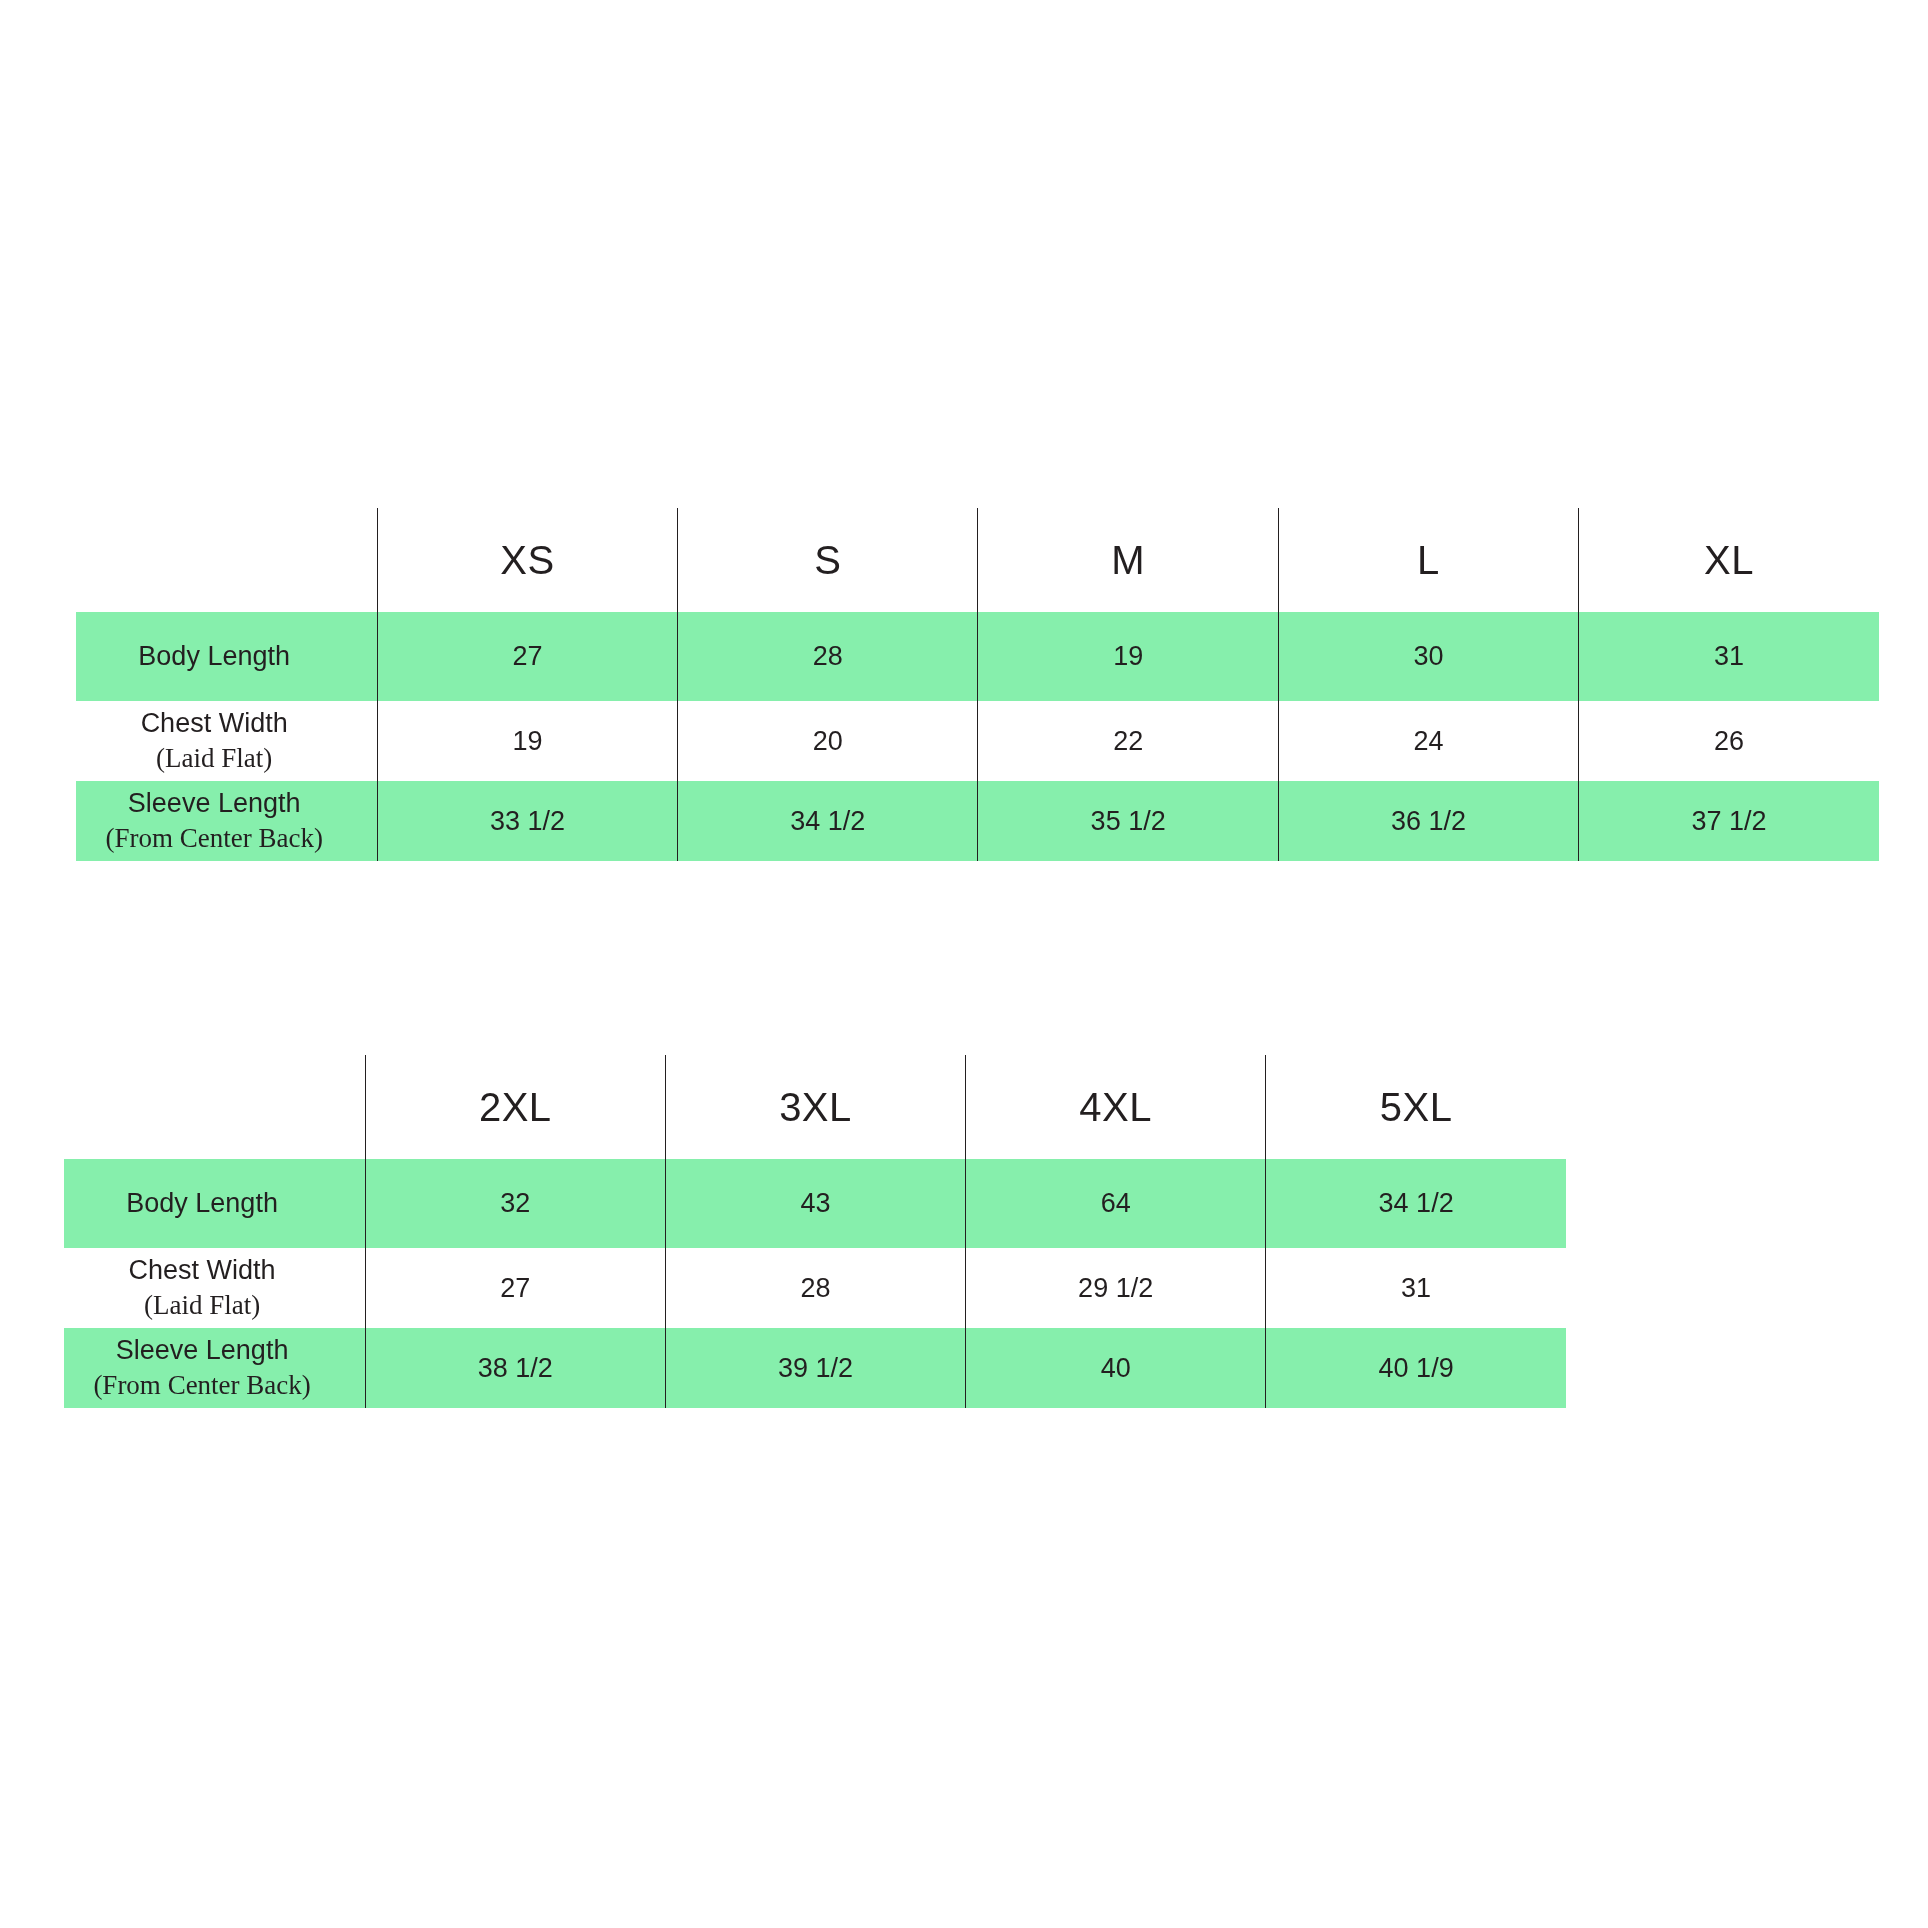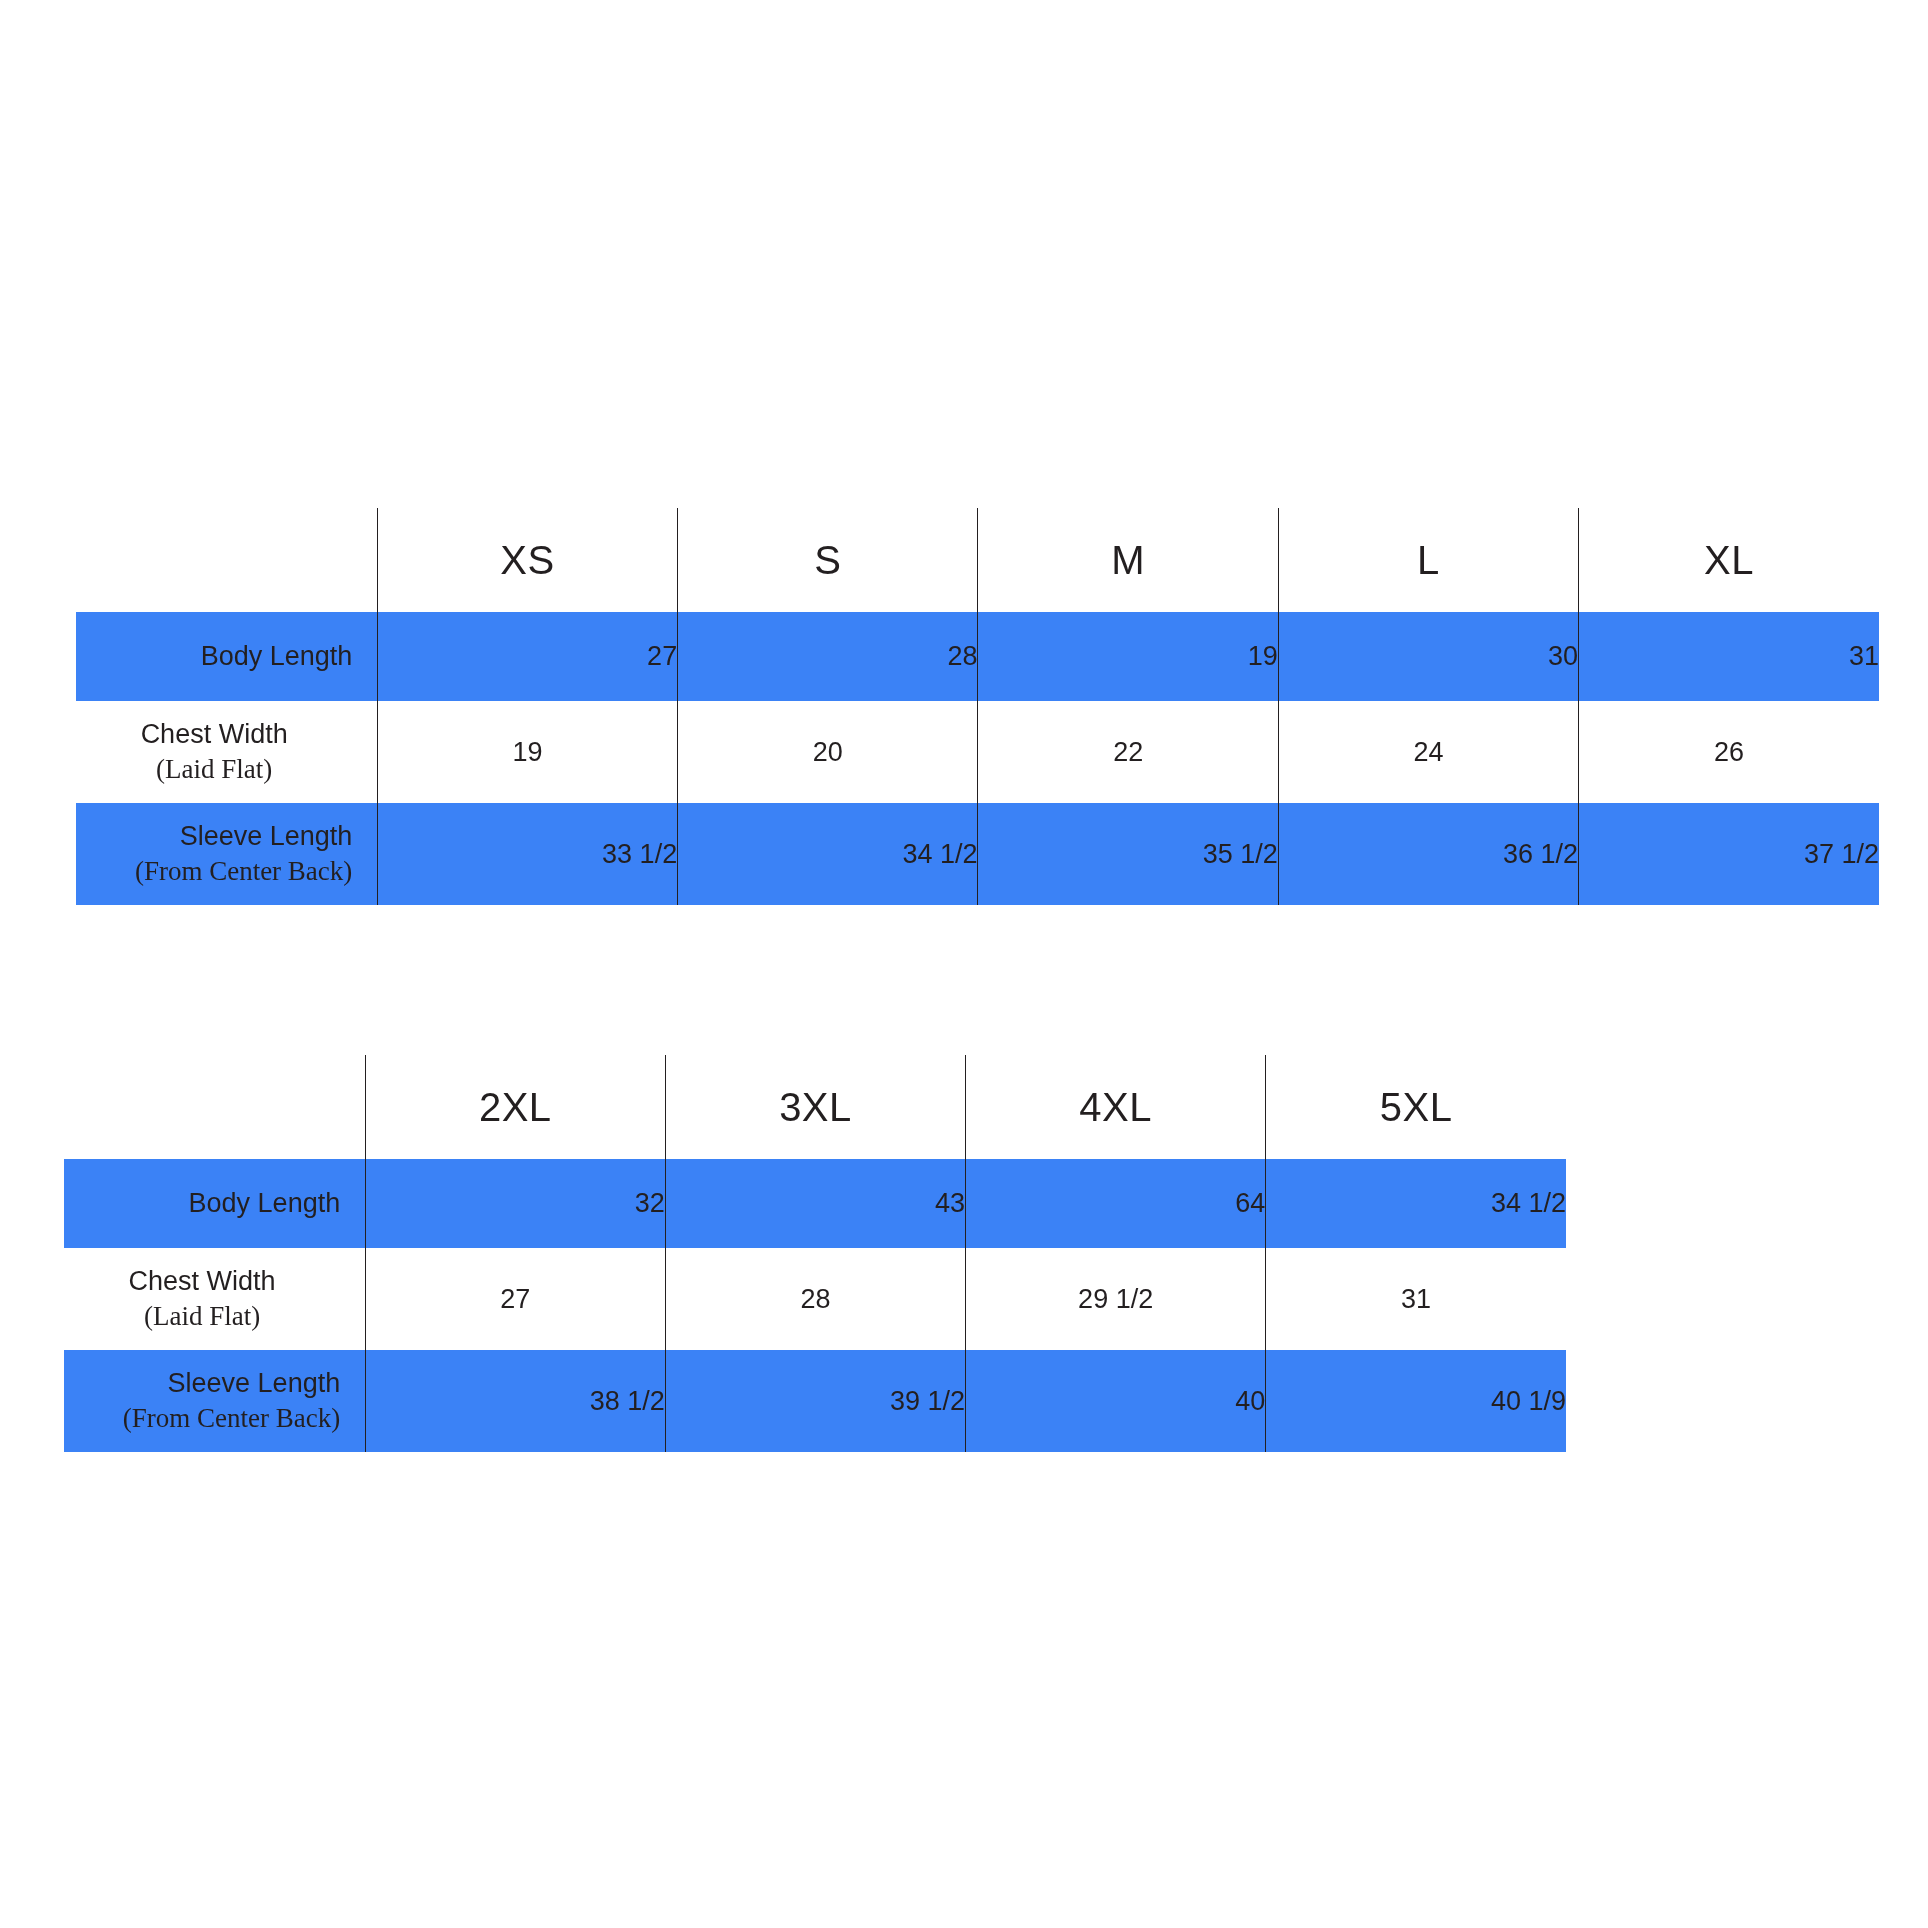--- a/index.html
+++ b/index.html
@@ -68,22 +68,21 @@
   }
   .size-table thead th.size-head {
     border-left: 1.9px solid #231f20;
   }
 
   
   .size-table tbody tr {
     height: 89px;
   }
   .size-table tbody tr.shaded td {
-    background: #3b82f6;
-    text-align: right;
+    background: #86efac;
   }
   .size-table tbody td {
     font-size: 27px;
     color: #231f20;
   }
   .size-table tbody td.row-label {
     text-align: center;
     font-size: 27px;
     line-height: 1.28;
     padding-right: 24.5px;
@@ -91,21 +90,21 @@
   .size-table tbody td.value-cell {
     border-left: 1.9px solid #231f20;
   }
   .row-label .sub {
     display: block;
     font-family: Liberation Serif, serif;
   }
 
   
   .size-table tbody tr.two-line {
-    height: 102px;
+    height: 80px;
   }
 </style>
 </head>
 <body>
 
 <div class="page">
 
   <table class="size-table" id="table-1">
     <colgroup>
       <col class="label-col">

